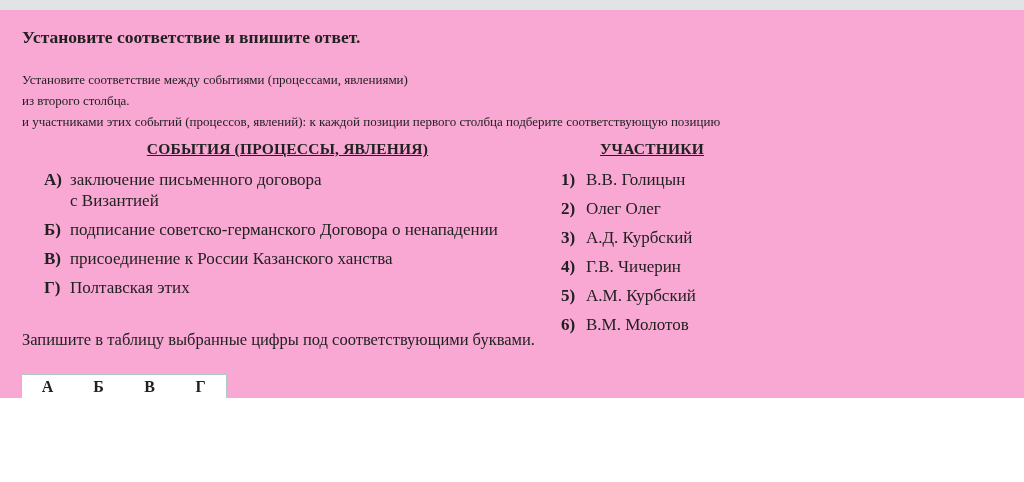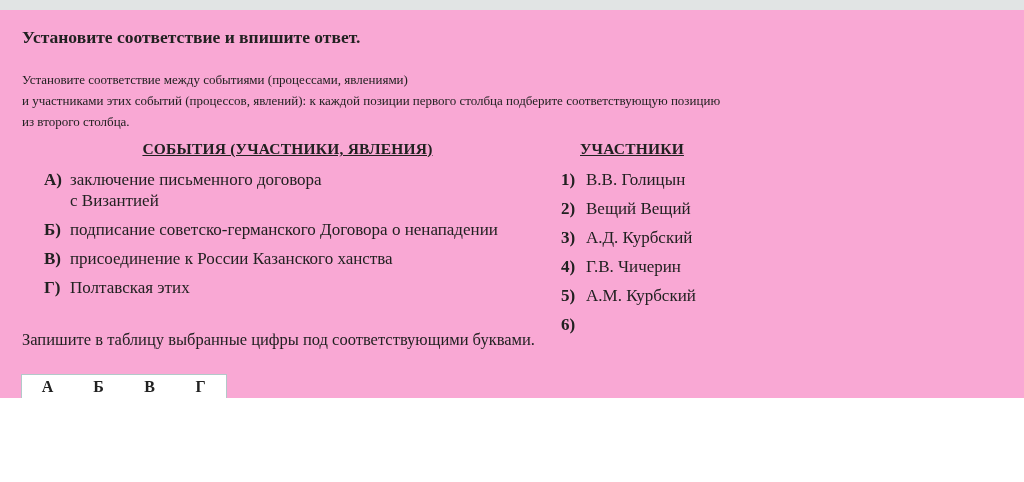--- a/index.html
+++ b/index.html
@@ -26,21 +26,21 @@
     width:992px;
     font-size:13px; line-height:21px;
   }
   .col-header {
     position:absolute; top:140px;
     font-size:15.5px; font-weight:bold;
     text-decoration:underline;
     letter-spacing:0.2px;
   }
   .col-header.left  { left:140px; width:295px; text-align:center; }
-  .col-header.right { left:580px; }
+  .col-header.right { left:600px; }
   .events {
     position:absolute; left:44px; top:169px; width:500px;
   }
   .ev-item { display:flex; margin-bottom:8px; font-size:17px; line-height:21px; }
   .ev-label { font-weight:bold; width:26px; flex:0 0 26px; }
   .ev-text { white-space:pre-line; }
   .participants {
     position:absolute; left:561px; top:169px; width:300px;
   }
   .pt-item { display:flex; margin-bottom:8px; font-size:17px; line-height:21px; }
@@ -108,25 +108,25 @@
 </head>
 <body>
 
 <div class="page">
   <div class="top-bar"></div>
 
   <div class="title">Установите соответствие и впишите ответ.</div>
 
   <div class="intro">
     <div>Установите соответствие между событиями (процессами, явлениями)</div>
+    <div>из второго столбца.</div>
     <div>и участниками этих событий (процессов, явлений): к каждой позиции первого столбца подберите соответствующую позицию</div>
-    <div>из второго столбца.</div>
-  </div>
-
-  <div class="col-header left">СОБЫТИЯ (УЧАСТНИКИ, ЯВЛЕНИЯ)</div>
+  </div>
+
+  <div class="col-header left">СОБЫТИЯ (ПРОЦЕССЫ, ЯВЛЕНИЯ)</div>
   <div class="col-header right">УЧАСТНИКИ</div>
 
   <div class="events">
     <div class="ev-item">
       <span class="ev-label">А)</span>
       <span class="ev-text">заключение письменного договора
 с Византией</span>
     </div>
     <div class="ev-item">
       <span class="ev-label">Б)</span>
@@ -142,36 +142,37 @@
     </div>
   </div>
 
   <div class="participants">
     <div class="pt-item">
       <span class="pt-label">1)</span>
       <span class="pt-text">В.В. Голицын</span>
     </div>
     <div class="pt-item">
       <span class="pt-label">2)</span>
-      <span class="pt-text">Вещий Вещий</span>
+      <span class="pt-text">Олег Олег</span>
     </div>
     <div class="pt-item">
       <span class="pt-label">3)</span>
       <span class="pt-text">А.Д. Курбский</span>
     </div>
     <div class="pt-item">
       <span class="pt-label">4)</span>
       <span class="pt-text">Г.В. Чичерин</span>
     </div>
     <div class="pt-item">
       <span class="pt-label">5)</span>
       <span class="pt-text">А.М. Курбский</span>
     </div>
     <div class="pt-item">
       <span class="pt-label">6)</span>
+      <span class="pt-text">В.М. Молотов</span>
     </div>
   </div>
 
   <div class="footer-instruction">Запишите в таблицу выбранные цифры под соответствующими буквами.</div>
 
   <div class="answer-table">
     <div class="atable-header">
       <div class="hcell">А</div>
       <div class="hcell">Б</div>
       <div class="hcell">В</div>

